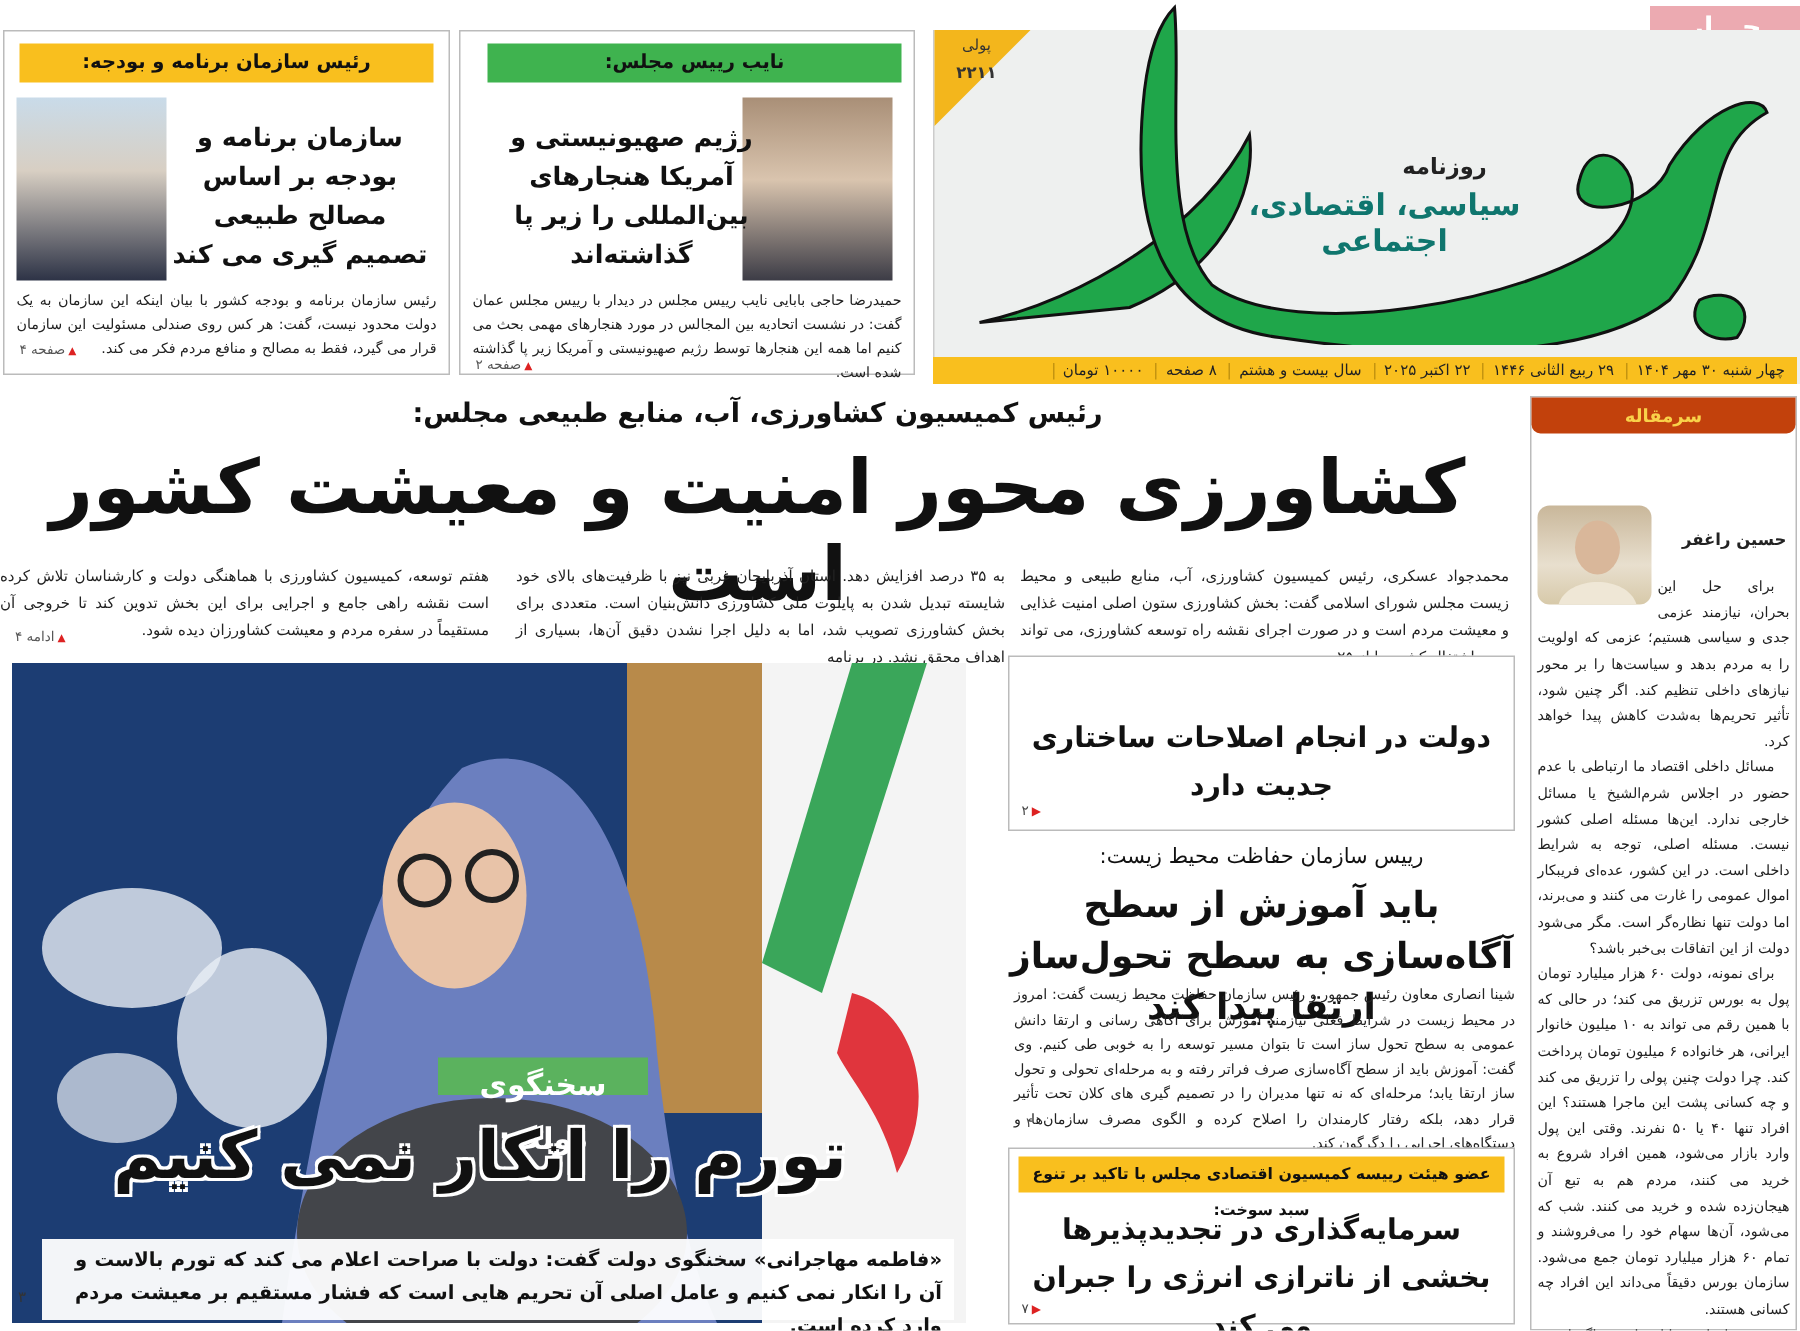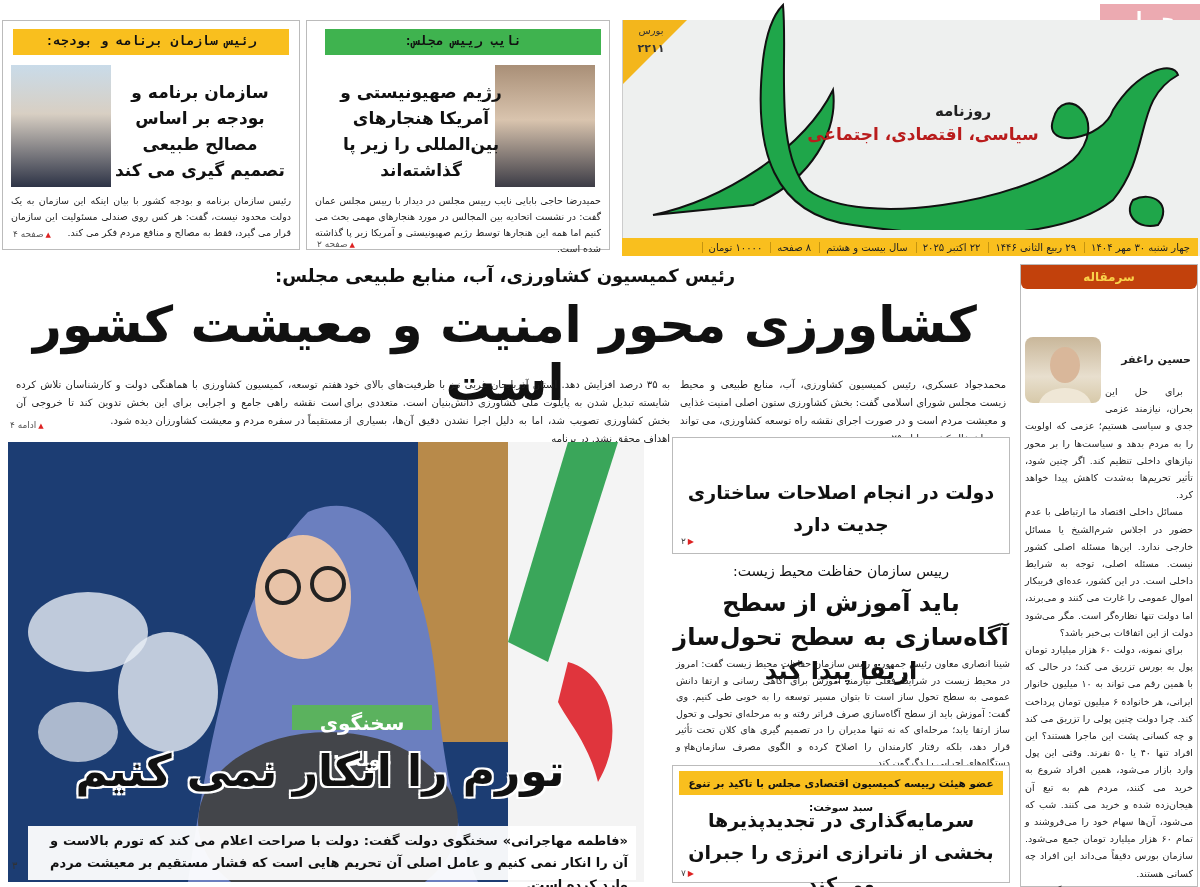--- a/index.html
+++ b/index.html
@@ -15,29 +15,29 @@
   .bar-yellow { background: #f9bf1e; color: #111; }
 
   
   #masthead { left: 622px; top: 20px; width: 578px; height: 236px; background: #eef0ef; border-left: 1px solid #ccc; }
   #logo { position: absolute; left: 10px; top: -20px; width: 560px; height: 230px; }
   #issue-tri { position: absolute; left: 0; top: 0; width: 0; height: 0;
     border-top: 64px solid #f3b61c; border-right: 64px solid transparent; }
   #issue-label { position: absolute; left: 8px; top: 5px; width: 40px; text-align: center; font-size: 10px; color: #333; direction: rtl; }
   #issue-num { position: absolute; left: 8px; top: 22px; width: 40px; text-align: center; font-size: 11px; font-weight: bold; color: #333; }
   #tagline1 { position: absolute; left: 280px; top: 82px; width: 120px; text-align: center; font-size: 15px; font-weight: bold; color: #222; }
-  #tagline2 { position: absolute; left: 180px; top: 104px; width: 240px; text-align: center; font-size: 17px; font-weight: bold; color: #b91c1c; }
+  #tagline2 { position: absolute; left: 180px; top: 104px; width: 240px; text-align: center; font-size: 20px; font-weight: bold; color: #0f766e; }
   #date-bar { left: 622px; top: 238px; width: 576px; height: 18px; background: #f9bf1e; font-size: 10px; color: #222;
     display: flex; align-items: center; padding-right: 8px; gap: 8px; white-space: nowrap; overflow: hidden; }
   #date-bar span { border-left: 1px solid #c49410; padding-left: 6px; }
   #jaar-tag { left: 1100px; top: 4px; width: 100px; height: 30px; background: #ecaab1; color: #fff; font-size: 18px; font-weight: bold; text-align: center; line-height: 30px; }
 
   
   .topbox { top: 20px; height: 230px; border: 1px solid #bbb; background: #fff; }
-  .topbox .kicker { position: absolute; top: 8px; height: 26px; font-size: 13px; font-weight: bold; text-align: center; line-height: 26px; font-family: Liberation Mono, monospace; }
+  .topbox .kicker { position: absolute; top: 8px; height: 26px; font-size: 13px; font-weight: bold; text-align: center; line-height: 26px; }
   .topbox .photo { position: absolute; top: 44px; width: 100px; height: 122px; }
   .topbox .head { position: absolute; top: 58px; font-size: 17px; font-weight: bold; line-height: 26px; text-align: center; color: #111; }
   .topbox .body { position: absolute; top: 172px; font-size: 9.5px; line-height: 16px; text-align: justify; color: #222; }
   .ref { font-size: 9px; color: #555; }
   .ref::before { content: "\25B2"; color: #d22; font-size: 7px; margin-left: 2px; }
 
   
   #kicker-main { left: 0; top: 265px; width: 1010px; text-align: center; font-size: 18px; font-weight: bold; color: #111; }
   #headline-main { left: 0; top: 296px; width: 1010px; text-align: center; font-size: 50px; font-weight: bold; color: #111; letter-spacing: -1px; }
   .col3 { top: 376px; font-size: 10px; line-height: 18px; text-align: justify; color: #222; }
@@ -75,21 +75,21 @@
 
 <div id="jaar-tag" class="abs">جـــار</div>
 
 <div id="masthead" class="abs">
   <svg id="logo" viewBox="0 0 560 230">
     <path d="M20 215 C 90 200, 170 150, 200 90 C 205 130, 180 180, 120 205 Z" fill="#1fa64a" stroke="#111" stroke-width="2"></path>
     <path d="M150 5 C 155 60, 140 150, 175 190 C 230 230, 390 200, 440 160 C 480 120, 430 80, 420 120 C 410 150, 470 140, 480 110 C 505 70, 540 60, 545 75 C 500 100, 520 150, 480 200 C 430 240, 320 240, 220 225 C 140 215, 120 150, 130 60 C 133 35, 140 15, 150 5 Z" fill="#1fa64a" stroke="#111" stroke-width="2"></path>
     <path d="M500 200 C 520 190, 540 205, 525 225 C 505 230, 490 215, 500 200 Z" fill="#1fa64a" stroke="#111" stroke-width="2"></path>
   </svg>
   <div id="issue-tri"></div>
-  <div id="issue-label">بورس</div>
+  <div id="issue-label">پولی</div>
   <div id="issue-num">۲۲۱۱</div>
   <div id="tagline1">روزنامه</div>
   <div id="tagline2">سیاسی، اقتصادی، اجتماعی</div>
 </div>
 <div id="date-bar" class="abs">
   <span>چهار شنبه ۳۰ مهر ۱۴۰۴</span>
   <span>۲۹ ربیع الثانی ۱۴۴۶</span>
   <span>۲۲ اکتبر ۲۰۲۵</span>
   <span>سال بیست و هشتم</span>
   <span>۸ صفحه</span>
@@ -109,21 +109,21 @@
   <div class="photo" style="left:8px; background:linear-gradient(180deg,#c9dbe9 0%,#d8cfc3 40%,#2d3346 100%);"></div>
   <div class="head" style="right:14px; width:170px;">سازمان برنامه و بودجه بر اساس مصالح طبیعی تصمیم گیری می کند</div>
   <div class="body" style="left:8px; right:8px;">رئیس سازمان برنامه و بودجه کشور با بیان اینکه این سازمان به یک دولت محدود نیست، گفت: هر کس روی صندلی مسئولیت این سازمان قرار می گیرد، فقط به مصالح و منافع مردم فکر می کند.</div>
   <div class="ref abs" style="left:10px; top:208px;">صفحه ۴</div>
 </div>
 
 <div id="kicker-main" class="abs">رئیس کمیسیون کشاورزی، آب، منابع طبیعی مجلس:</div>
 <div id="headline-main" class="abs">کشاورزی محور امنیت و معیشت کشور است</div>
 <div class="abs col3" style="left:680px; width:326px;">محمدجواد عسکری، رئیس کمیسیون کشاورزی، آب، منابع طبیعی و محیط زیست مجلس شورای اسلامی گفت: بخش کشاورزی ستون اصلی امنیت غذایی و معیشت مردم است و در صورت اجرای نقشه راه توسعه کشاورزی، می تواند سهم اشتغال کشور را از ۲۵</div>
 <div class="abs col3" style="left:344px; width:326px;">به ۳۵ درصد افزایش دهد. استان آذربایجان غربی نیز با ظرفیت‌های بالای خود شایسته تبدیل شدن به پایلوت ملی کشاورزی دانش‌بنیان است. متعددی برای بخش کشاورزی تصویب شد، اما به دلیل اجرا نشدن دقیق آن‌ها، بسیاری از اهداف محقق نشد. در برنامه</div>
-<div class="abs col3" style="left:16px; width:326px;">هفتم توسعه، کمیسیون کشاورزی با هماهنگی دولت و کارشناسان تلاش کرده است نقشه راهی جامع و اجرایی برای این بخش تدوین کند تا خروجی آن مستقیماً در سفره مردم و معیشت کشاورزان دیده شود.</div>
+<div class="abs col3" style="left:0; width:326px;">هفتم توسعه، کمیسیون کشاورزی با هماهنگی دولت و کارشناسان تلاش کرده است نقشه راهی جامع و اجرایی برای این بخش تدوین کند تا خروجی آن مستقیماً در سفره مردم و معیشت کشاورزان دیده شود.</div>
 <div class="abs ref" style="left:10px; top:420px;">ادامه ۴</div>
 
 <div id="main-photo" class="abs">
   <svg width="636" height="440" viewBox="0 0 636 440">
     <rect width="636" height="440" fill="#1c3d73"></rect>
     <rect x="410" y="0" width="100" height="300" fill="#b88a4a"></rect>
     <rect x="500" y="0" width="136" height="440" fill="#f4f4f4"></rect>
     <path d="M560 0 L610 0 L540 220 L500 200 Z" fill="#3aa65a"></path>
     <path d="M560 220 C 600 230, 620 290, 590 340 C 580 300, 560 280, 550 260 Z" fill="#e0353d"></path>
     <ellipse cx="80" cy="190" rx="60" ry="40" fill="#e9eef5" opacity="0.8"></ellipse>

